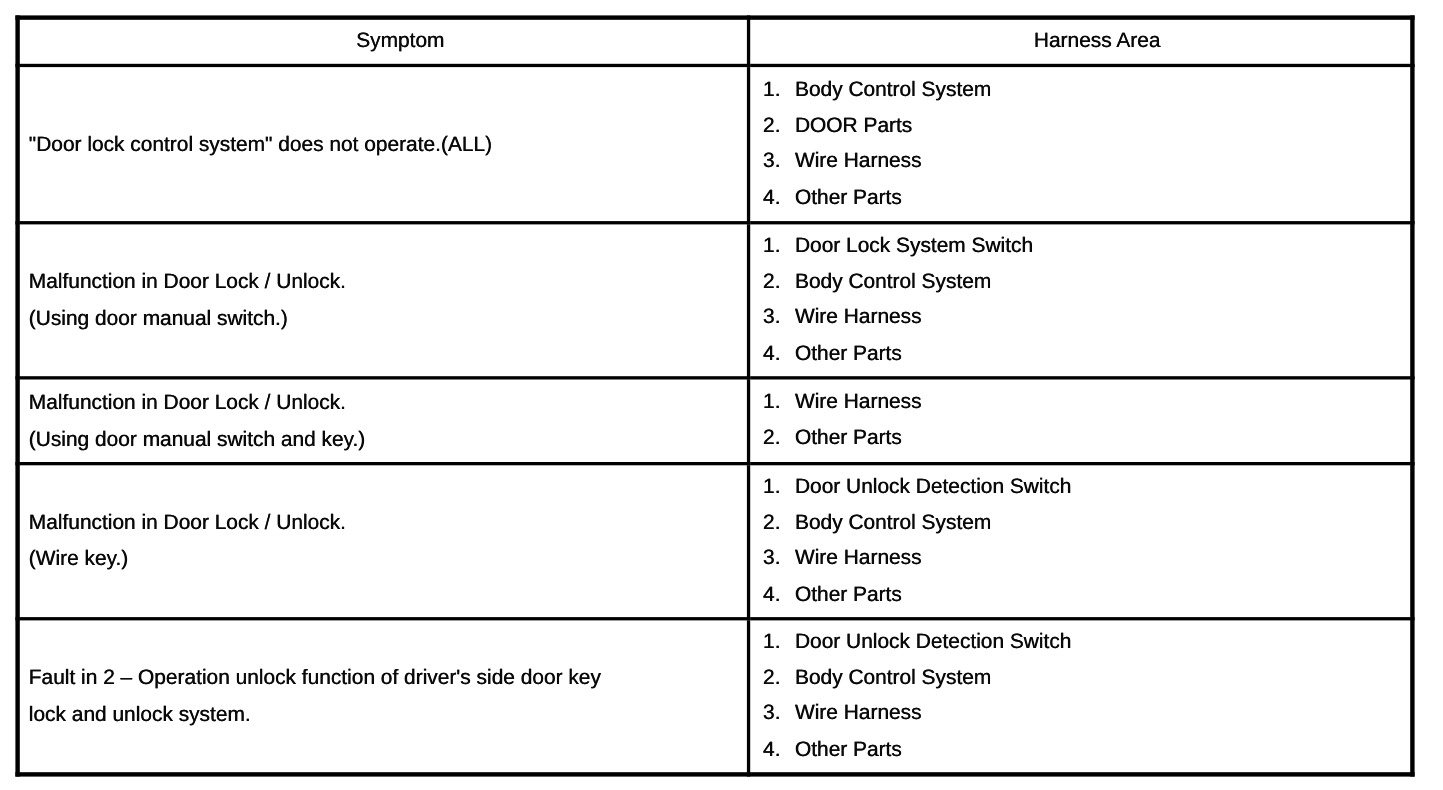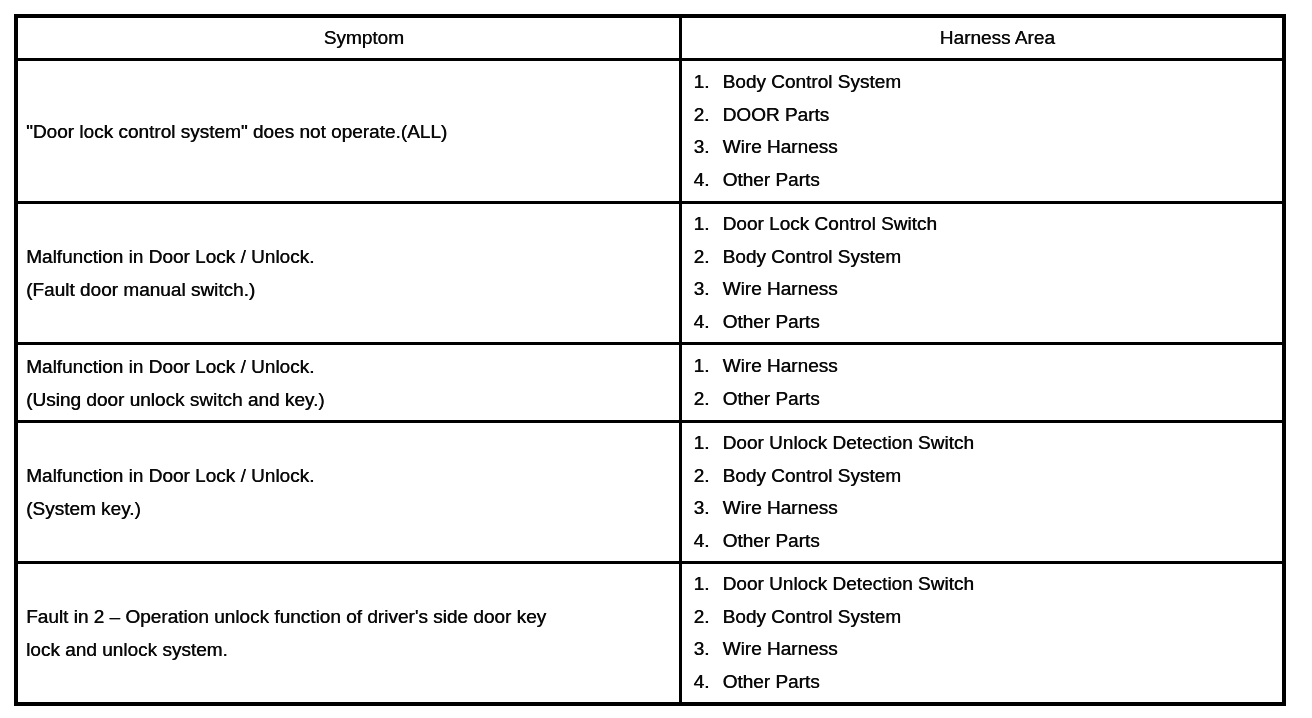--- a/index.html
+++ b/index.html
@@ -97,67 +97,67 @@
                 <span class="num">4.</span>
                 <span class="txt">Other Parts</span>
               </li>
             </ol>
     </td>
   </tr>
 
   <tr>
     <td class="symptom-cell">
             <div class="symptom-line">Malfunction in Door Lock / Unlock.</div>
-            <div class="symptom-line">(Fault door manual switch.)</div>
-          </td>
-    <td class="suspect-cell">
-      <ol class="suspect-list">
-              <li>
-                <span class="num">1.</span>
-                <span class="txt">Door Lock Control Switch</span>
+            <div class="symptom-line">(Using door manual switch.)</div>
+          </td>
+    <td class="suspect-cell">
+      <ol class="suspect-list">
+              <li>
+                <span class="num">1.</span>
+                <span class="txt">Door Lock System Switch</span>
               </li>
               <li>
                 <span class="num">2.</span>
                 <span class="txt">Body Control System</span>
               </li>
               <li>
                 <span class="num">3.</span>
                 <span class="txt">Wire Harness</span>
               </li>
               <li>
                 <span class="num">4.</span>
                 <span class="txt">Other Parts</span>
               </li>
             </ol>
     </td>
   </tr>
 
   <tr>
     <td class="symptom-cell">
             <div class="symptom-line">Malfunction in Door Lock / Unlock.</div>
-            <div class="symptom-line">(Using door unlock switch and key.)</div>
+            <div class="symptom-line">(Using door manual switch and key.)</div>
           </td>
     <td class="suspect-cell">
       <ol class="suspect-list">
               <li>
                 <span class="num">1.</span>
                 <span class="txt">Wire Harness</span>
               </li>
               <li>
                 <span class="num">2.</span>
                 <span class="txt">Other Parts</span>
               </li>
             </ol>
     </td>
   </tr>
 
   <tr>
     <td class="symptom-cell">
             <div class="symptom-line">Malfunction in Door Lock / Unlock.</div>
-            <div class="symptom-line">(System key.)</div>
+            <div class="symptom-line">(Wire key.)</div>
           </td>
     <td class="suspect-cell">
       <ol class="suspect-list">
               <li>
                 <span class="num">1.</span>
                 <span class="txt">Door Unlock Detection Switch</span>
               </li>
               <li>
                 <span class="num">2.</span>
                 <span class="txt">Body Control System</span>

